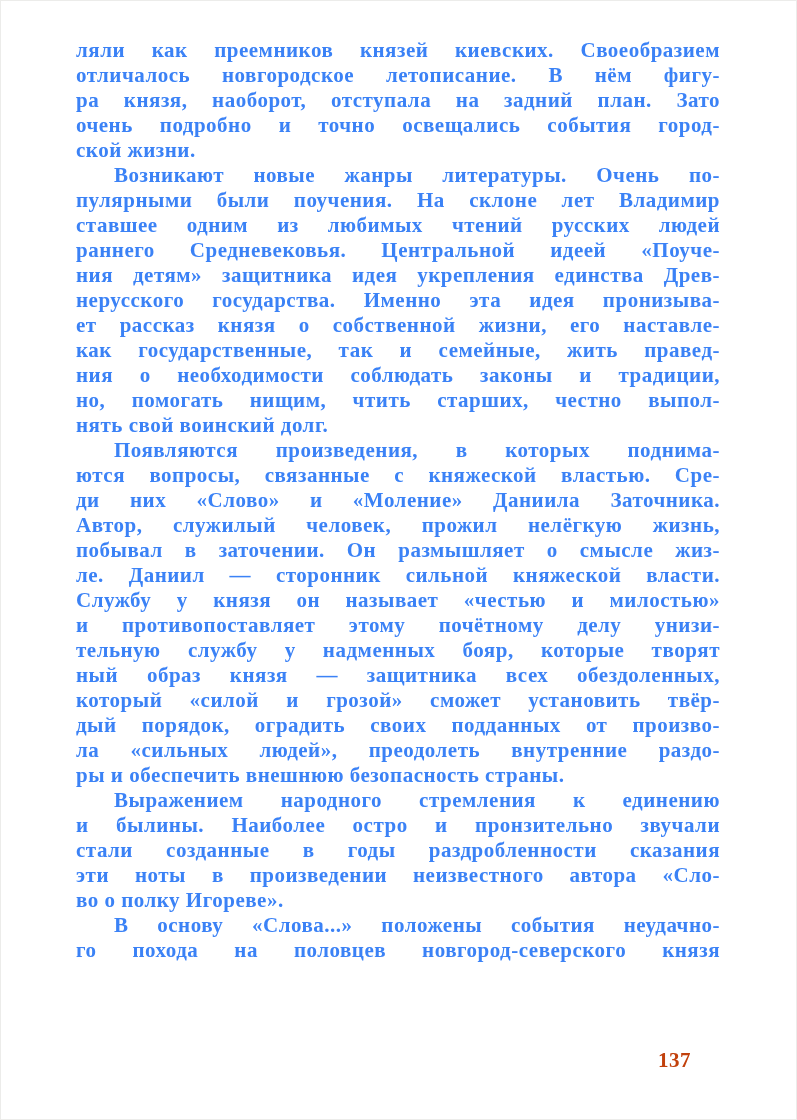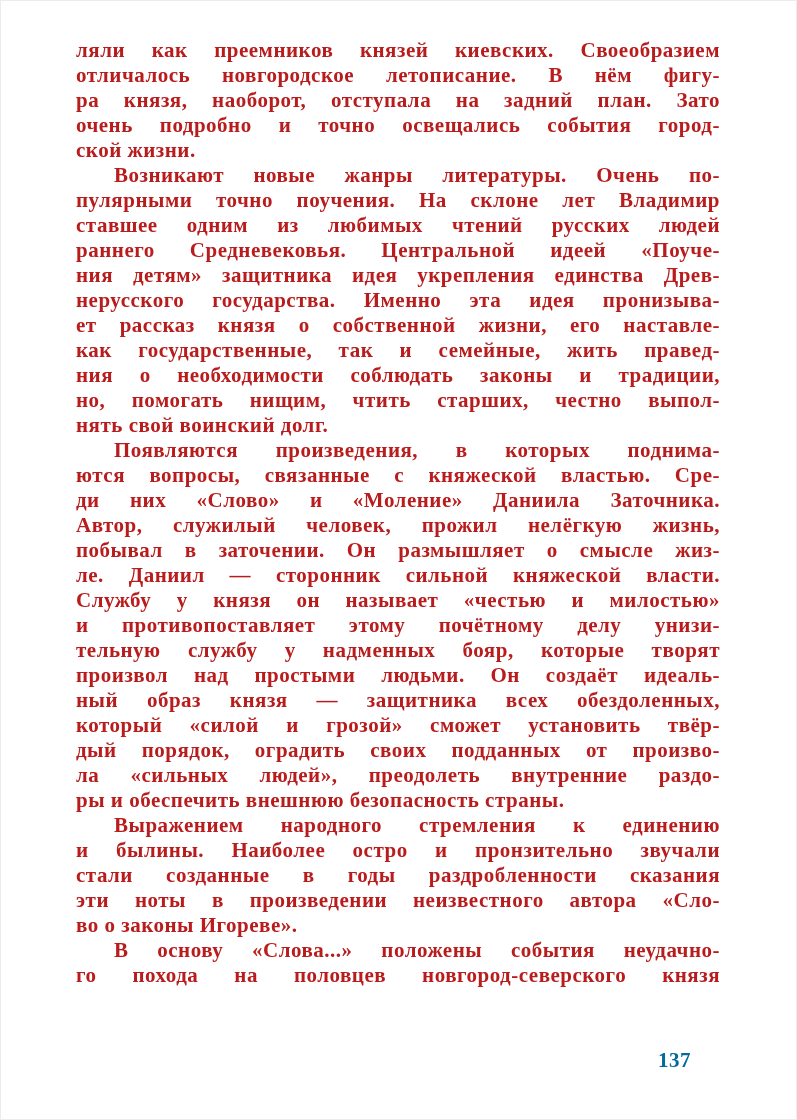--- a/index.html
+++ b/index.html
@@ -48,54 +48,53 @@
     right: 106px;
     font-weight: bold;
     font-size: 21px;
     letter-spacing: 0.5px;
   }
 </style>
 </head>
 <body>
 
 <div class="page">
-  <div class="text-block" style="color: #b91c1c;">
+  <div class="text-block" style="color: #3b82f6;">
       <div class="line"><span>ляли как преемников князей киевских. Своеобразием</span></div>
       <div class="line"><span>отличалось новгородское летописание. В нём фигу-</span></div>
       <div class="line"><span>ра князя, наоборот, отступала на задний план. Зато</span></div>
       <div class="line"><span>очень подробно и точно освещались события город-</span></div>
       <div class="line last"><span>ской жизни.</span></div>
       <div class="line indent"><span>Возникают новые жанры литературы. Очень по-</span></div>
-      <div class="line"><span>пулярными точно </span><span class="it">поучения</span><span>. На склоне лет Владимир</span></div>
+      <div class="line"><span>пулярными были </span><span class="it">поучения</span><span>. На склоне лет Владимир</span></div>
       <div class="line"><span>ставшее одним из любимых чтений русских людей</span></div>
       <div class="line"><span>раннего Средневековья. Центральной идеей «Поуче-</span></div>
       <div class="line"><span>ния детям» защитника идея укрепления единства Древ-</span></div>
       <div class="line"><span>нерусского государства. Именно эта идея пронизыва-</span></div>
       <div class="line"><span>ет рассказ князя о собственной жизни, его наставле-</span></div>
       <div class="line"><span>как государственные, так и семейные, жить правед-</span></div>
       <div class="line"><span>ния о необходимости соблюдать законы и традиции,</span></div>
       <div class="line"><span>но, помогать нищим, чтить старших, честно выпол-</span></div>
       <div class="line last"><span>нять свой воинский долг.</span></div>
       <div class="line indent"><span>Появляются произведения, в которых поднима-</span></div>
       <div class="line"><span>ются вопросы, связанные с княжеской властью. Сре-</span></div>
       <div class="line"><span>ди них «Слово» и «Моление» </span><span class="it">Даниила Заточника.</span></div>
       <div class="line"><span>Автор, служилый человек, прожил нелёгкую жизнь,</span></div>
       <div class="line"><span>побывал в заточении. Он размышляет о смысле жиз-</span></div>
       <div class="line"><span>ле. Даниил — сторонник сильной княжеской власти.</span></div>
       <div class="line"><span>Службу у князя он называет «честью и милостью»</span></div>
       <div class="line"><span>и противопоставляет этому почётному делу унизи-</span></div>
       <div class="line"><span>тельную службу у надменных бояр, которые творят</span></div>
-      <div class="line"><span>произвол над простыми людьми. Он создаёт идеаль-</span></div>
       <div class="line"><span>ный образ князя — защитника всех обездоленных,</span></div>
       <div class="line"><span>который «силой и грозой» сможет установить твёр-</span></div>
       <div class="line"><span>дый порядок, оградить своих подданных от произво-</span></div>
       <div class="line"><span>ла «сильных людей», преодолеть внутренние раздо-</span></div>
       <div class="line last"><span>ры и обеспечить внешнюю безопасность страны.</span></div>
       <div class="line indent"><span>Выражением народного стремления к единению</span></div>
       <div class="line"><span>и былины. Наиболее остро и пронзительно звучали</span></div>
       <div class="line"><span>стали созданные в годы раздробленности сказания</span></div>
       <div class="line"><span>эти ноты в произведении неизвестного автора «</span><span class="it">Сло-</span></div>
-      <div class="line last"><span class="it">во о законы Игореве</span><span>».</span></div>
+      <div class="line last"><span class="it">во о полку Игореве</span><span>».</span></div>
       <div class="line indent"><span>В основу «Слова...» положены события неудачно-</span></div>
       <div class="line"><span>го похода на половцев новгород-северского князя</span></div>
     </div>
-  <div class="page-number" style="color: #0369a1; margin-left: 24px;">137</div>
+  <div class="page-number" style="color: #c2410c; margin-left: 24px;">137</div>
 </div>
 
 </body></html>

